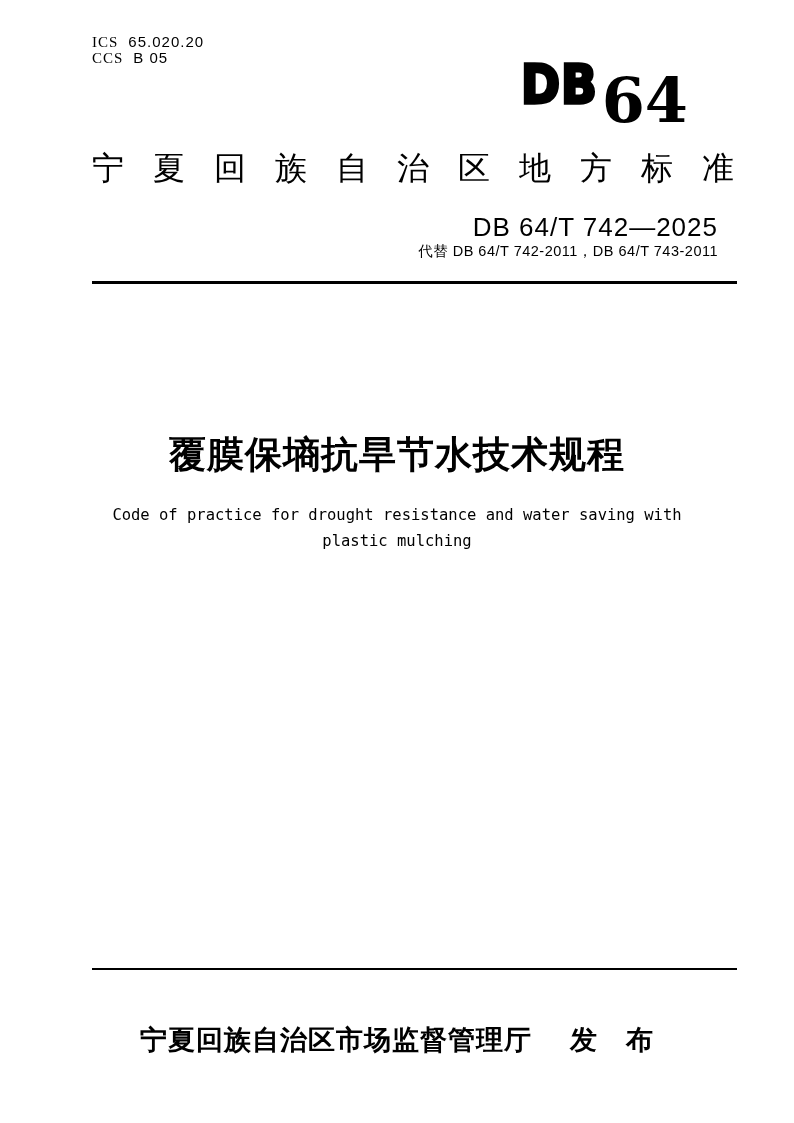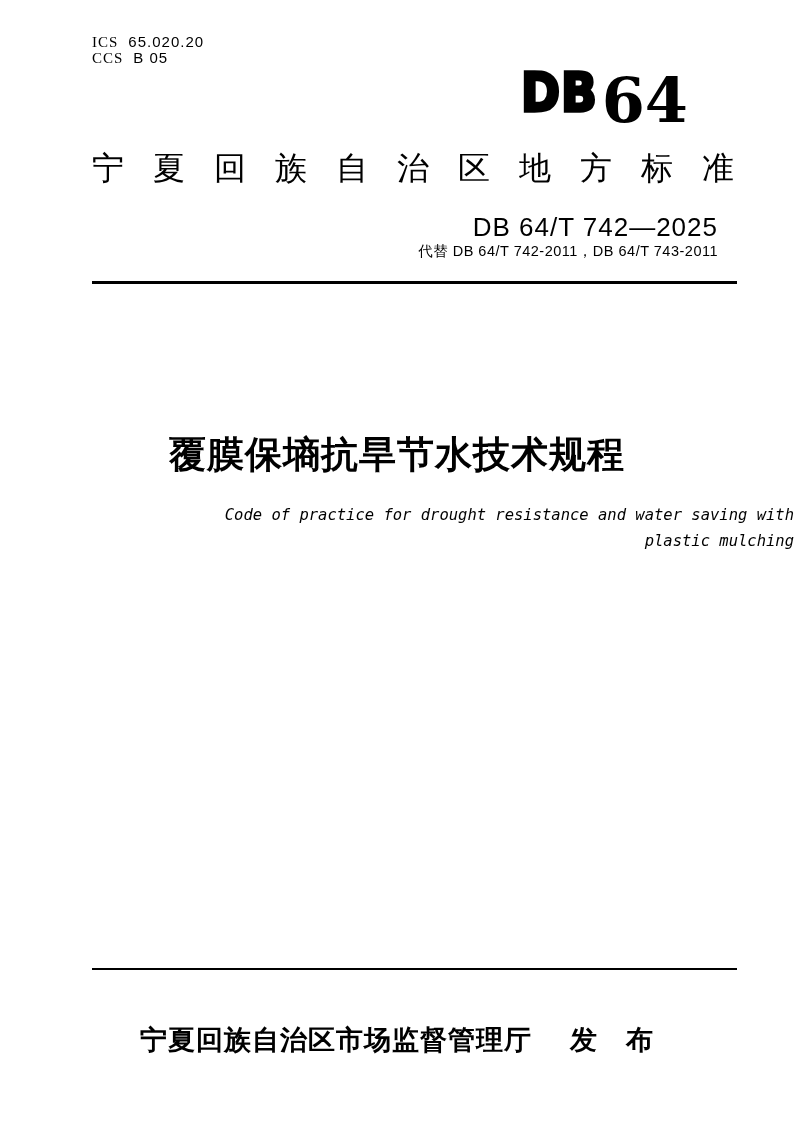--- a/index.html
+++ b/index.html
@@ -12,21 +12,21 @@
     overflow: hidden;
   }
   .page { position: absolute; inset: 0; background: #fff; }
 
   
   .codes { position: absolute; left: 92px; top: 34px; font-size: 15px; line-height: 16px; }
   .codes .lbl { font-family: "Liberation Serif", serif; letter-spacing: 1px; }
   .codes .val { font-family: "Liberation Sans", sans-serif; margin-left: 10px; letter-spacing: 1px; }
 
   
-  .logo { position: absolute; top: 64px; right: 106px; display: flex; align-items: center; line-height: 1; }
+  .logo { position: absolute; top: 64px; right: 106px; display: flex; align-items: flex-start; line-height: 1; }
   .logo .db {
     font-family: "DejaVu Sans", sans-serif;
     font-weight: bold; font-size: 47px; letter-spacing: 1px;
     -webkit-text-stroke: 3px #000;
     transform: scaleY(1.12); transform-origin: bottom;
   }
   .logo .num {
     font-family: "DejaVu Serif", serif;
     font-weight: bold; font-size: 62px; margin-left: 4px;
     transform: translateY(6px);
@@ -51,22 +51,22 @@
 
   .rule-top { position: absolute; left: 92px; top: 281px; width: 645px; height: 3px; background: #000; }
 
   
   .title-zh {
     position: absolute; left: 0; top: 430px; width: 100%;
     text-align: center; font-size: 37px; font-weight: bold; letter-spacing: 1px; font-family: Liberation Mono, monospace;
   }
   .title-en {
     position: absolute; left: 0; top: 502px; width: 100%;
-    text-align: right; font-family: "DejaVu Sans Mono", monospace;
-    font-size: 15.5px; line-height: 26px; font-style: italic;
+    text-align: center; font-family: "DejaVu Sans Mono", monospace;
+    font-size: 15.5px; line-height: 26px;
   }
 
   
   .date-strip {
     position: absolute; left: 92px; top: 942px; width: 645px;
     display: flex; justify-content: space-between;
     font-size: 17.5px; letter-spacing: 0.5px;
   }
   .date-strip .num { letter-spacing: 2px; }
   .date-strip .cjk { margin-left: 4px; }

